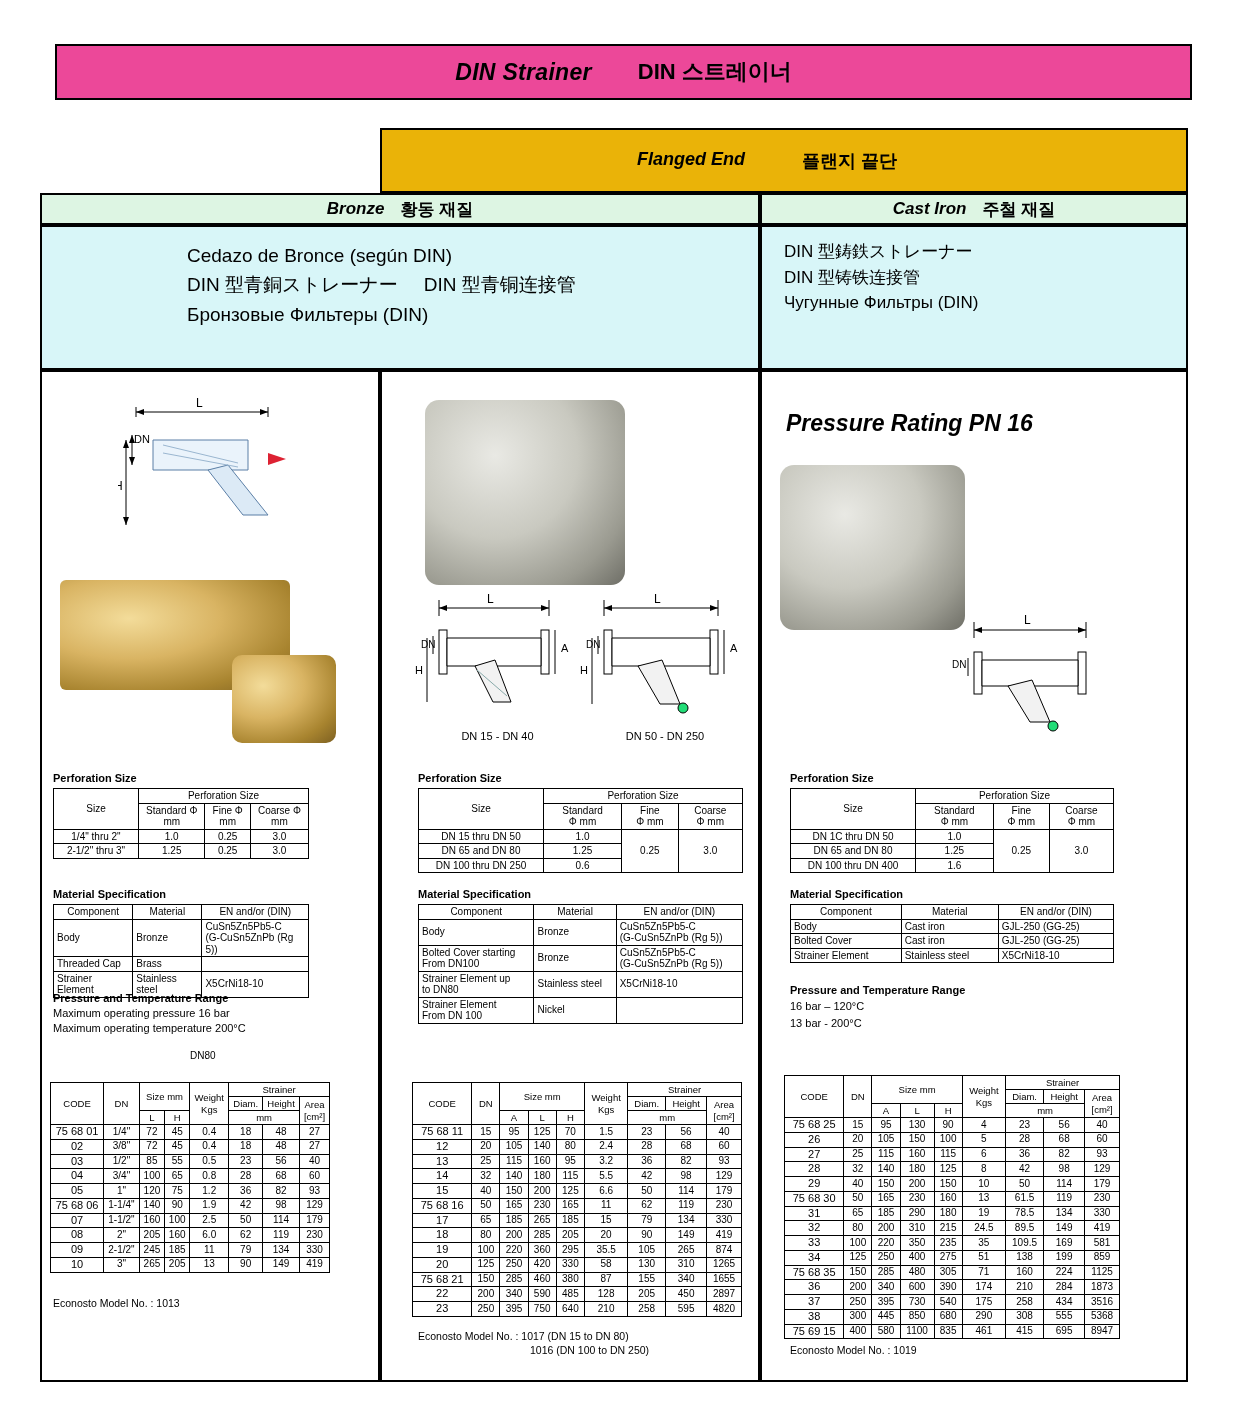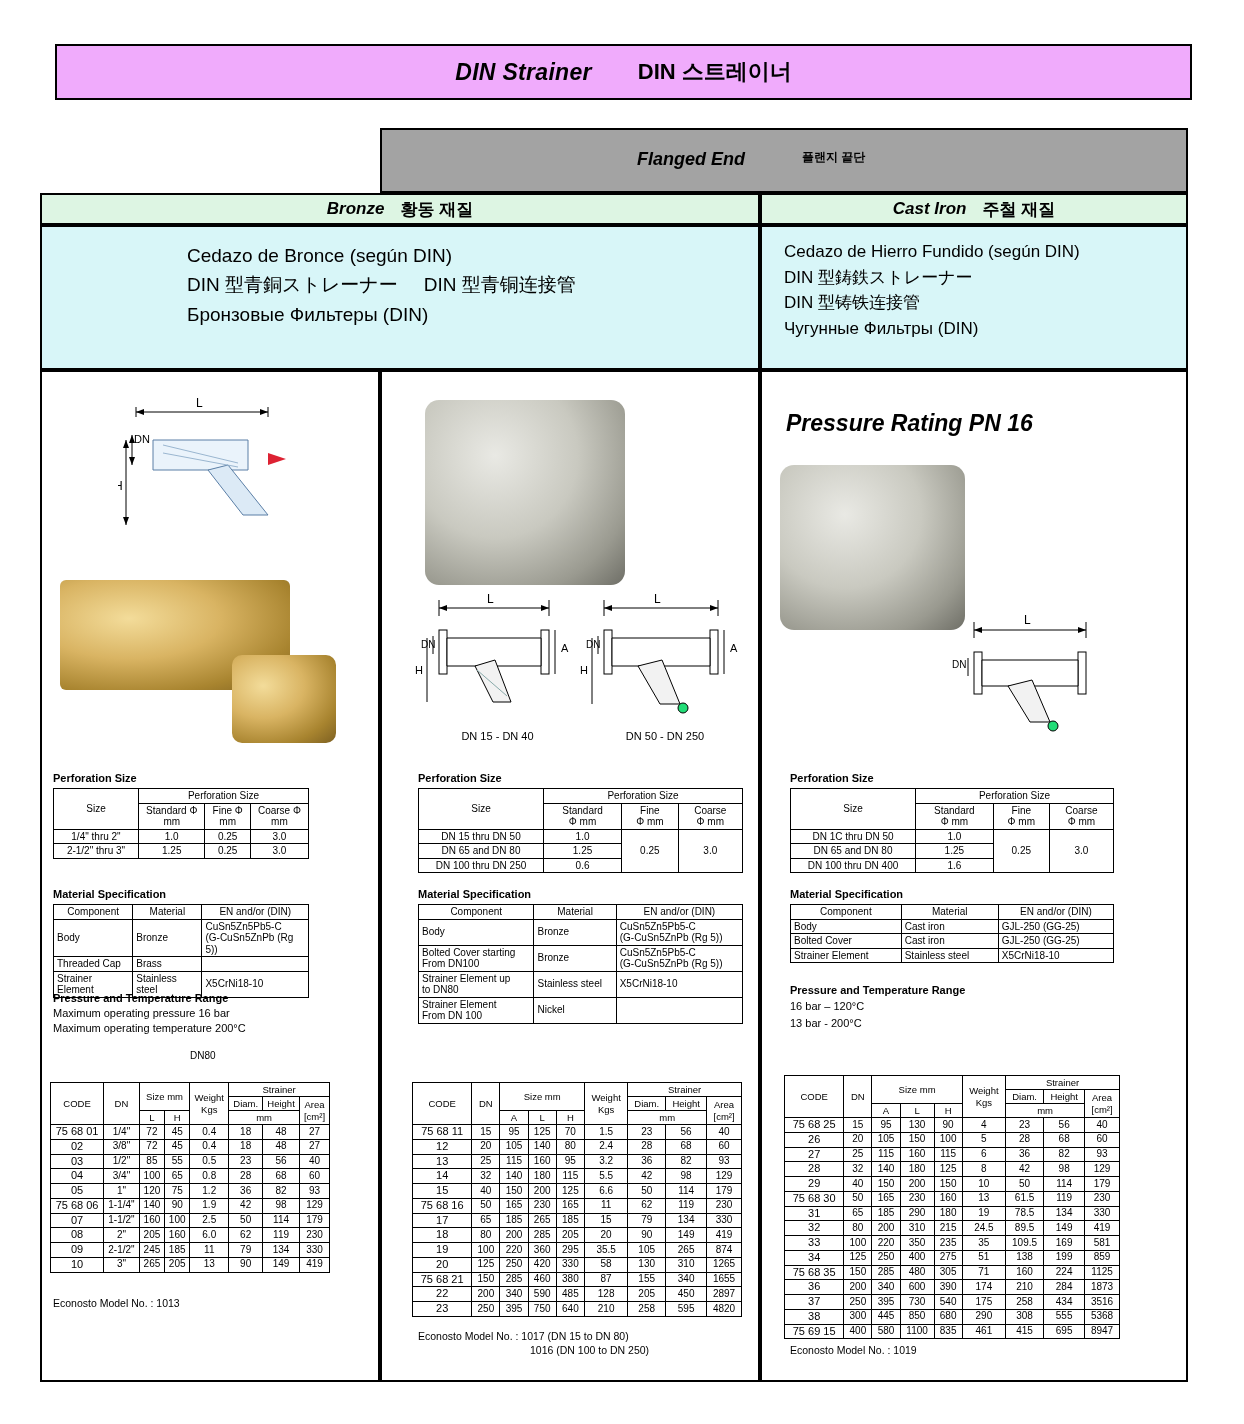--- a/index.html
+++ b/index.html
@@ -9,34 +9,34 @@
     font-family:"Liberation Sans", sans-serif;
     color:#000;
     position:relative;
     overflow:hidden;
   }
   .page{position:absolute;left:0;top:0;width:1244px;height:1424px;}
 
   
   .title-bar{
     position:absolute;left:55px;top:44px;width:1133px;height:52px;
-    background:#f0abfc;border:2px solid #000;
+    background:#ec4899;border:2px solid #000;
     display:flex;align-items:center;justify-content:center;gap:20px;
   }
   .title-bar .t-en{font-style:italic;font-weight:bold;font-size:23px;letter-spacing:.3px;}
   .title-bar .t-kr{font-weight:bold;font-size:22px;margin-left:26px;}
 
   
   .band{position:absolute;border:2px solid #000;box-sizing:border-box;}
   .band-left{left:40px;top:128px;width:340px;height:65px;background:#ddf5e3;}
-  .band-right{left:380px;top:128px;width:808px;height:65px;background:#a3a3a3;}
+  .band-right{left:380px;top:128px;width:808px;height:65px;background:#eab308;}
   .band-left .l1{position:absolute;left:40px;top:8px;font-style:italic;font-weight:bold;font-size:18px;}
   .band-left .l2{position:absolute;left:40px;top:33px;font-weight:bold;font-size:18px;}
   .band-right .r1{position:absolute;left:255px;top:19px;font-style:italic;font-weight:bold;font-size:18px;}
-  .band-right .r2{position:absolute;left:420px;top:19px;font-weight:bold;font-size:12px;}
+  .band-right .r2{position:absolute;left:420px;top:19px;font-weight:bold;font-size:18px;}
 
   .mat-left{left:40px;top:193px;width:720px;height:32px;background:#ddf5e3;
     display:flex;align-items:center;justify-content:center;}
   .mat-right{left:760px;top:193px;width:428px;height:32px;background:#ddf5e3;
     display:flex;align-items:center;justify-content:center;}
   .mat-left .m1,.mat-right .m1{font-style:italic;font-weight:bold;font-size:17px;}
   .mat-left .m2,.mat-right .m2{font-weight:bold;font-size:17px;margin-left:16px;}
 
   
   .names-left{left:40px;top:225px;width:720px;height:145px;background:#d8f6f8;padding:14px 0 0 145px;box-sizing:border-box;}
@@ -102,21 +102,20 @@
     <span class="m1">Cast Iron</span>
     <span class="m2">주철 재질</span>
   </div>
 
   <div class="band names-left">
     <div>Cedazo de Bronce (según DIN)</div>
     <div><span>DIN 型青銅ストレーナー</span><span class="sp">DIN 型青铜连接管</span></div>
     <div>Бронзовые Фильтеры (DIN)</div>
   </div>
   <div class="band names-right">
-    <div>Cedazo de Hierro Fundido (según DIN)</div>
     <div>DIN 型鋳鉄ストレーナー</div>
     <div>DIN 型铸铁连接管</div>
     <div>Чугунные Фильтры (DIN)</div>
   </div>
 
   <div class="col-frame col1"></div>
   <div class="col-frame col2"></div>
   <div class="col-frame col3"></div>
 
   <svg class="line-dwg" style="left:118px;top:395px;" width="180" height="145">

